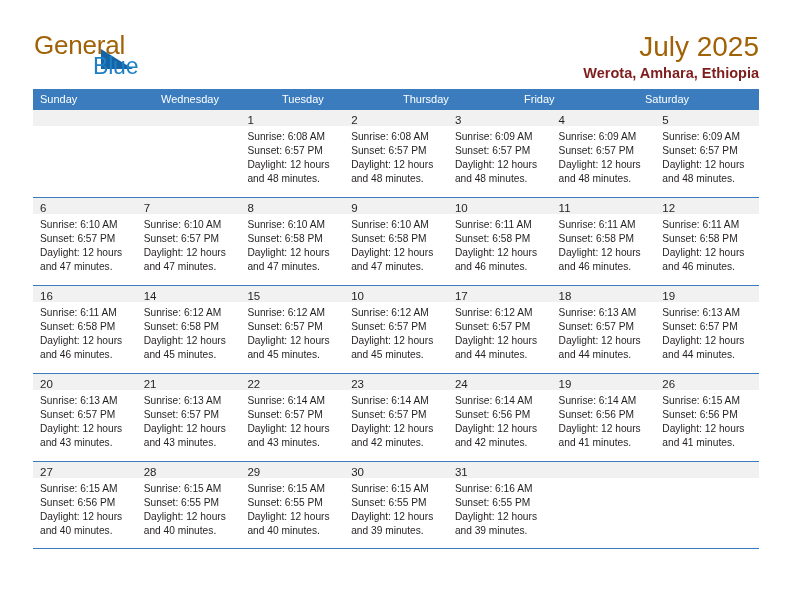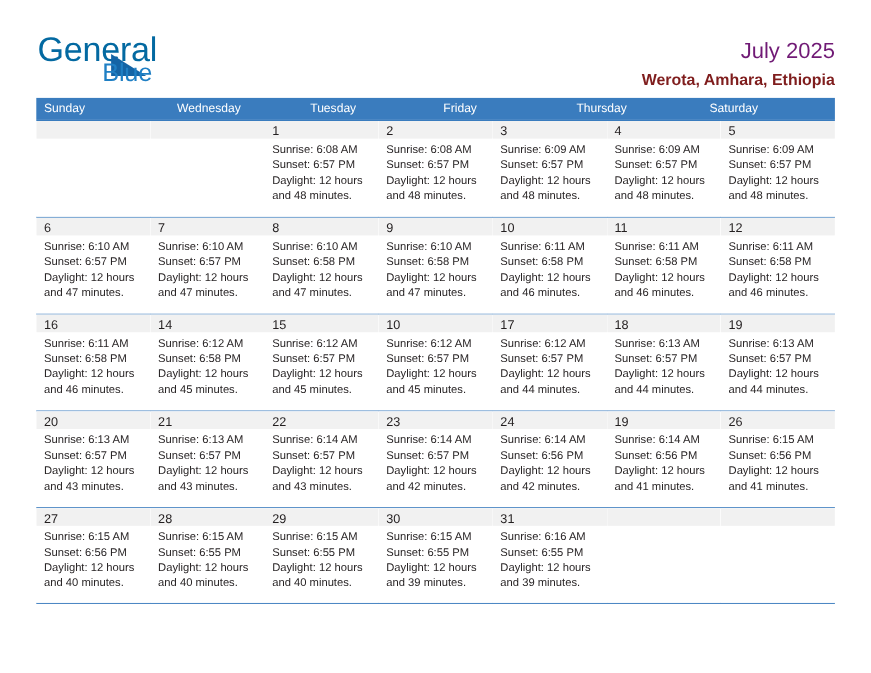--- a/index.html
+++ b/index.html
@@ -34,23 +34,23 @@
     position: absolute;
     left: 0;
     top: 2px;
     width: 200px;
     height: 56px;
   }
   .brand-general {
     position: absolute;
     left: 1px;
     top: 0px;
-    font-size: 31px;
+    font-size: 26px;
     line-height: 26px;
-    color: #0369a1;
+    color: #a16207;
     letter-spacing: -0.2px;
     white-space: nowrap;
   }
   .brand-blue {
     position: absolute;
     left: 28px;
     top: 21px;
     font-size: 23px;
     line-height: 26px;
     color: #1f7fc4;
@@ -68,23 +68,23 @@
     border-top: 20px solid transparent;
   }
 
   .title-block {
     position: absolute;
     right: 0;
     top: 0;
     text-align: right;
   }
   .cal-title {
-    font-size: 20px;
+    font-size: 28px;
     line-height: 34px;
-    color: #701a75;
+    color: #a16207;
     font-weight: normal;
     white-space: nowrap;
   }
   .cal-subtitle {
     margin-top: 0;
     font-size: 14.5px;
     line-height: 18px;
     color: #7f1d1d;
     font-weight: bold;
     white-space: nowrap;
@@ -175,22 +175,22 @@
     </div>
 
   </div>
 
   <div class="calendar">
 
     <div class="dow-row">
       <div class="dow">Sunday</div>
       <div class="dow">Wednesday</div>
       <div class="dow">Tuesday</div>
+      <div class="dow">Thursday</div>
       <div class="dow">Friday</div>
-      <div class="dow">Thursday</div>
       <div class="dow">Saturday</div>
     </div>
 
     <div id="weeks-container">
         <div class="week">
           <div class="cell empty">
             <div class="daynum-band"><span class="daynum"></span></div>
             <div class="cell-body"></div>
           </div>
           <div class="cell empty">

